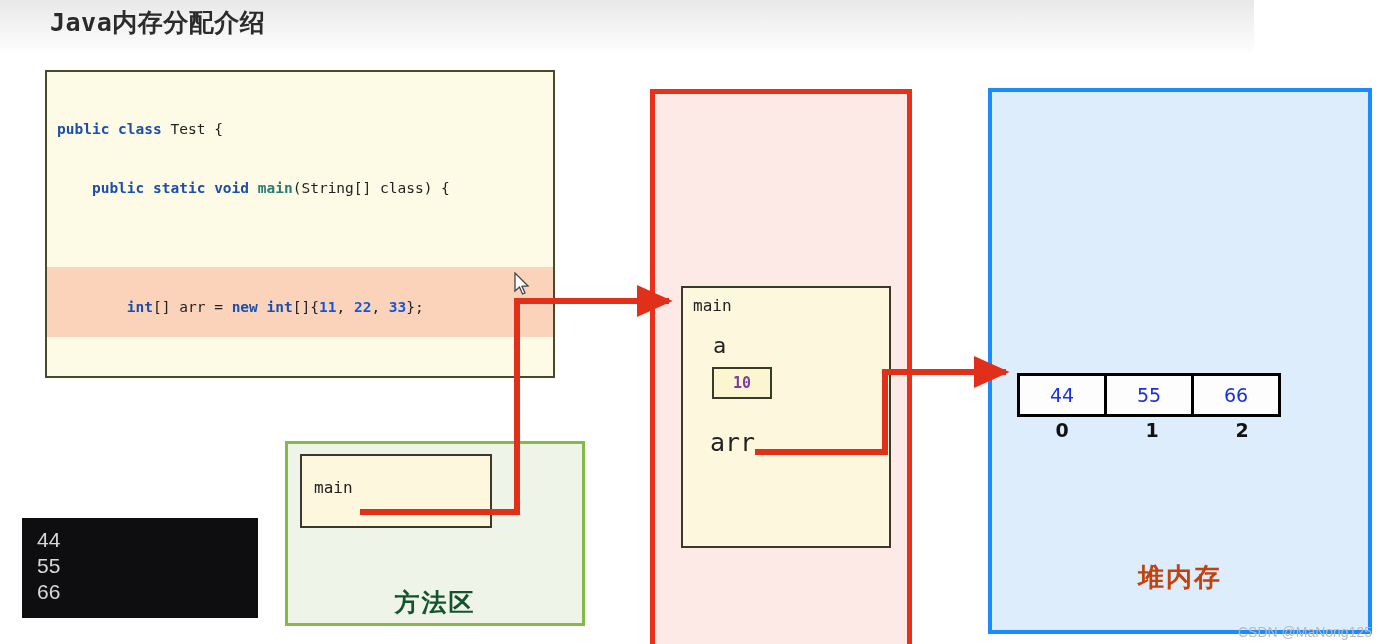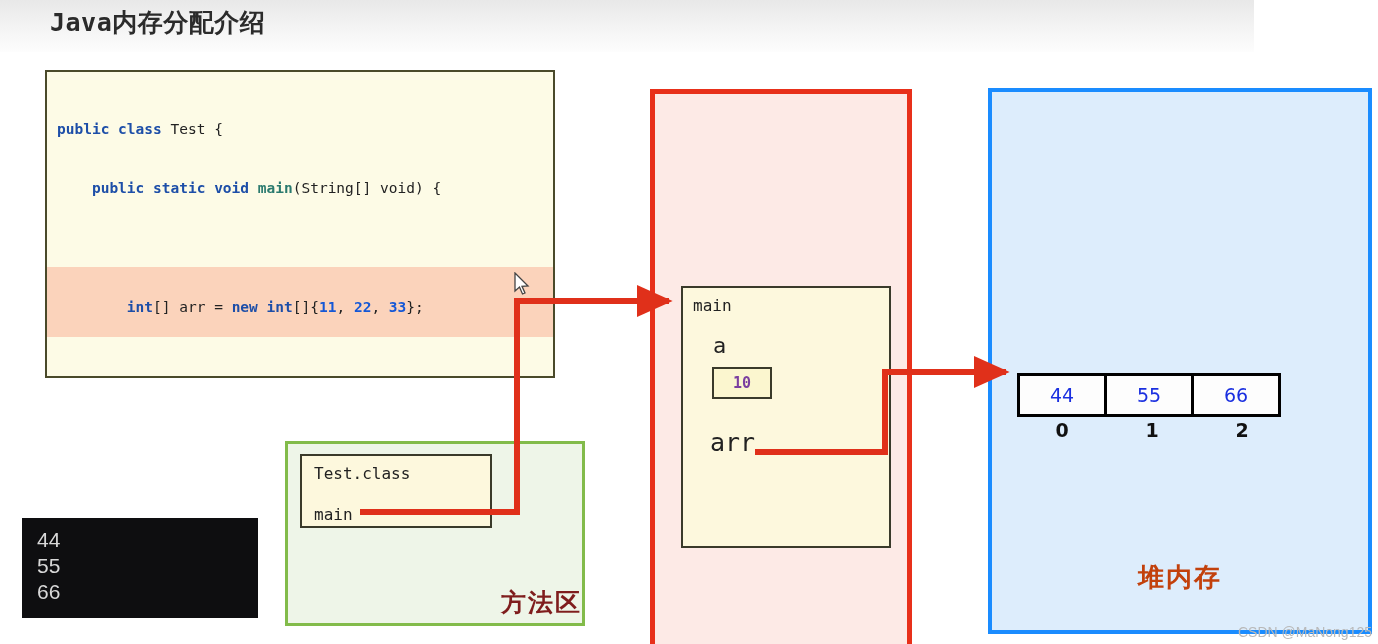--- a/index.html
+++ b/index.html
@@ -89,25 +89,25 @@
     left: 285px; top: 441px;
     width: 300px; height: 185px;
     background: #eef5e8;
     border: 3px solid #82bb4a;
     box-sizing: border-box;
   }
   #method-area-label {
     position: absolute;
     left: 0; bottom: 4px;
     width: 100%;
-    text-align: right;
+    text-align: center;
     font-family: "DejaVu Sans", sans-serif;
     font-size: 25px;
     font-weight: bold;
-    color: #7f1d1d;
+    color: #14532d;
     letter-spacing: 2px;
   }
   #class-box {
     position: absolute;
     left: 12px; top: 10px;
     width: 192px; height: 74px;
     background: #fdf8dd;
     border: 2px solid #3a3a2a;
     box-sizing: border-box;
   }
@@ -294,21 +294,21 @@
 <body>
 
 <div id="title-bar">
   <div id="page-title">Java内存分配介绍</div>
 </div>
 
 <div id="code-panel">
   <div id="code-highlight"></div>
   <div id="code-lines">
     <div class="ln"><span class="kw">public class</span> <span class="pln">Test {</span></div>
-    <div class="ln"><span class="pln">    </span><span class="kw">public static void</span> <span class="mth">main</span><span class="pln">(String[] void) {</span></div>
+    <div class="ln"><span class="pln">    </span><span class="kw">public static void</span> <span class="mth">main</span><span class="pln">(String[] class) {</span></div>
     <div class="ln">&nbsp;</div>
     <div class="ln"><span class="pln">        </span><span class="kw">int</span><span class="pln">[] arr = </span><span class="kw">new</span> <span class="kw">int</span><span class="pln">[]{</span><span class="num">11</span><span class="pln">, </span><span class="num">22</span><span class="pln">, </span><span class="num">33</span><span class="pln">};</span></div>
     
     
     
     
     
     
     
     
@@ -320,21 +320,20 @@
 <div id="console">
   <div id="console-lines">
     <div class="console-line">44</div>
     <div class="console-line">55</div>
     <div class="console-line">66</div>
   </div>
 </div>
 
 <div id="method-area">
   <div id="class-box">
-    <div class="cb-line" id="class-name">Test.class</div>
     <div class="cb-line" id="class-method">main</div>
   </div>
   <div id="method-area-label">方法区</div>
 </div>
 
 <div id="stack-region">
   <div id="stack-frame">
     <div id="frame-name">main</div>
     <div id="var-a-name">a</div>
     <div id="var-a-box">

